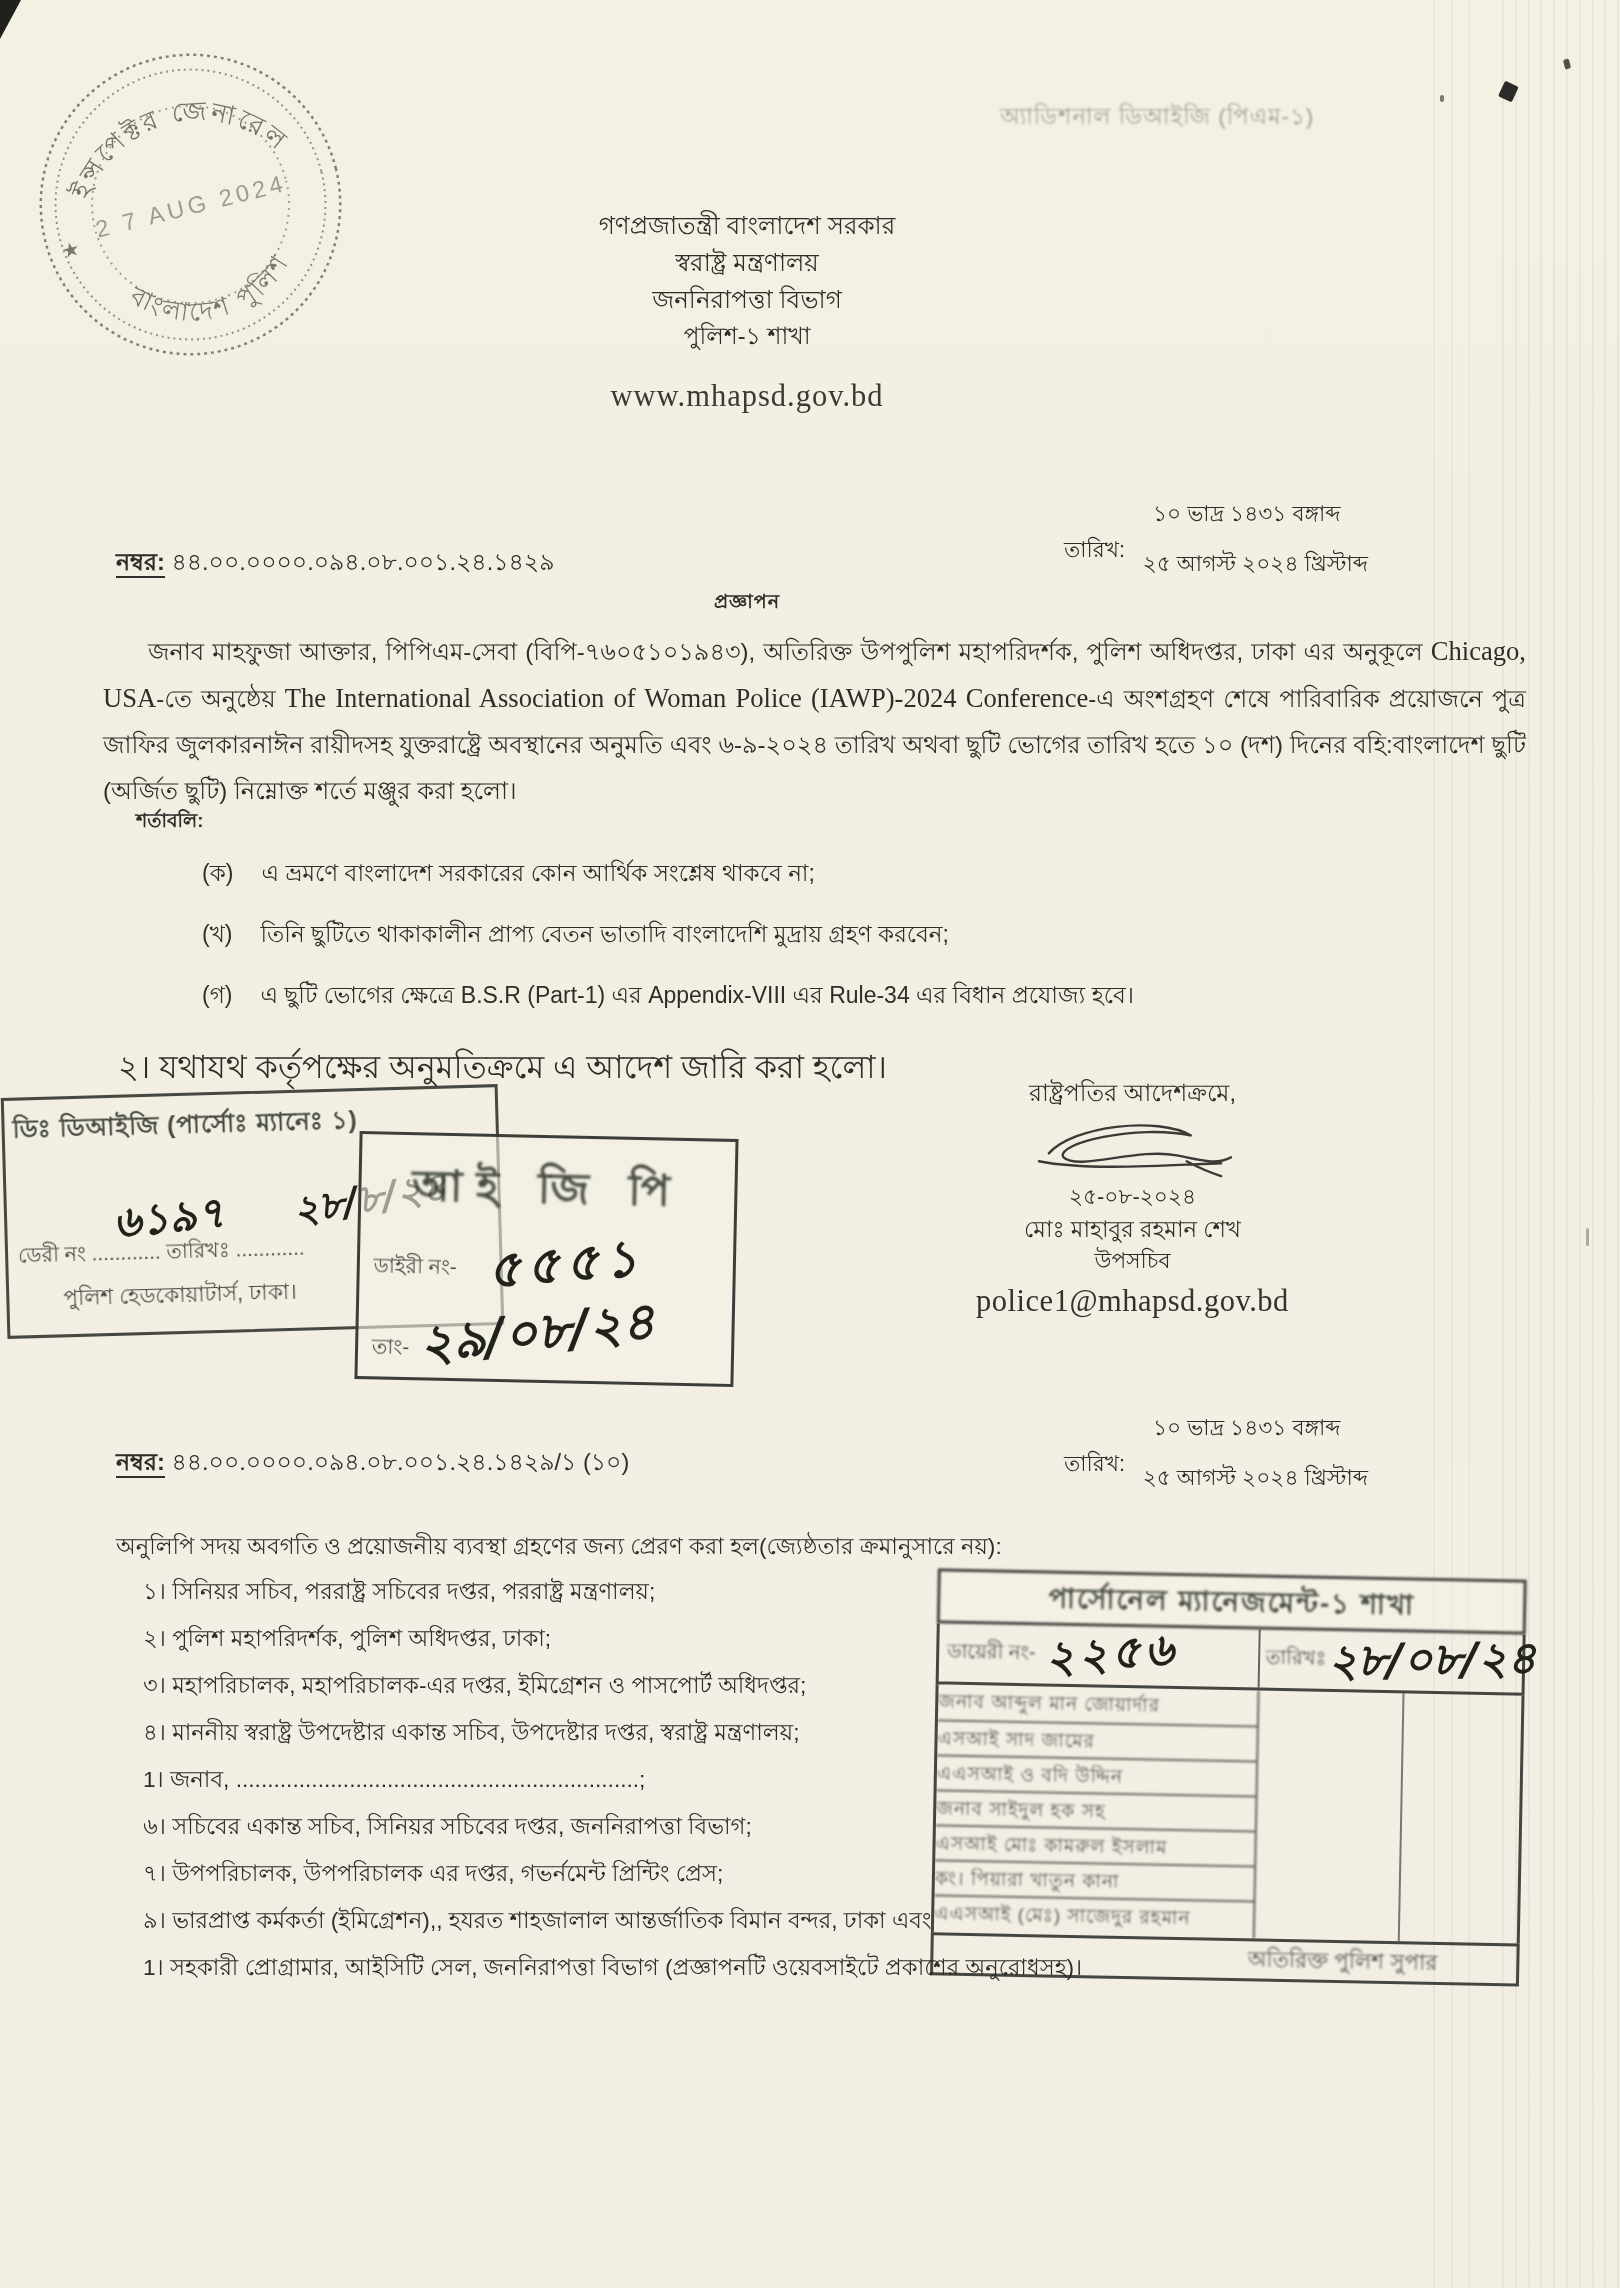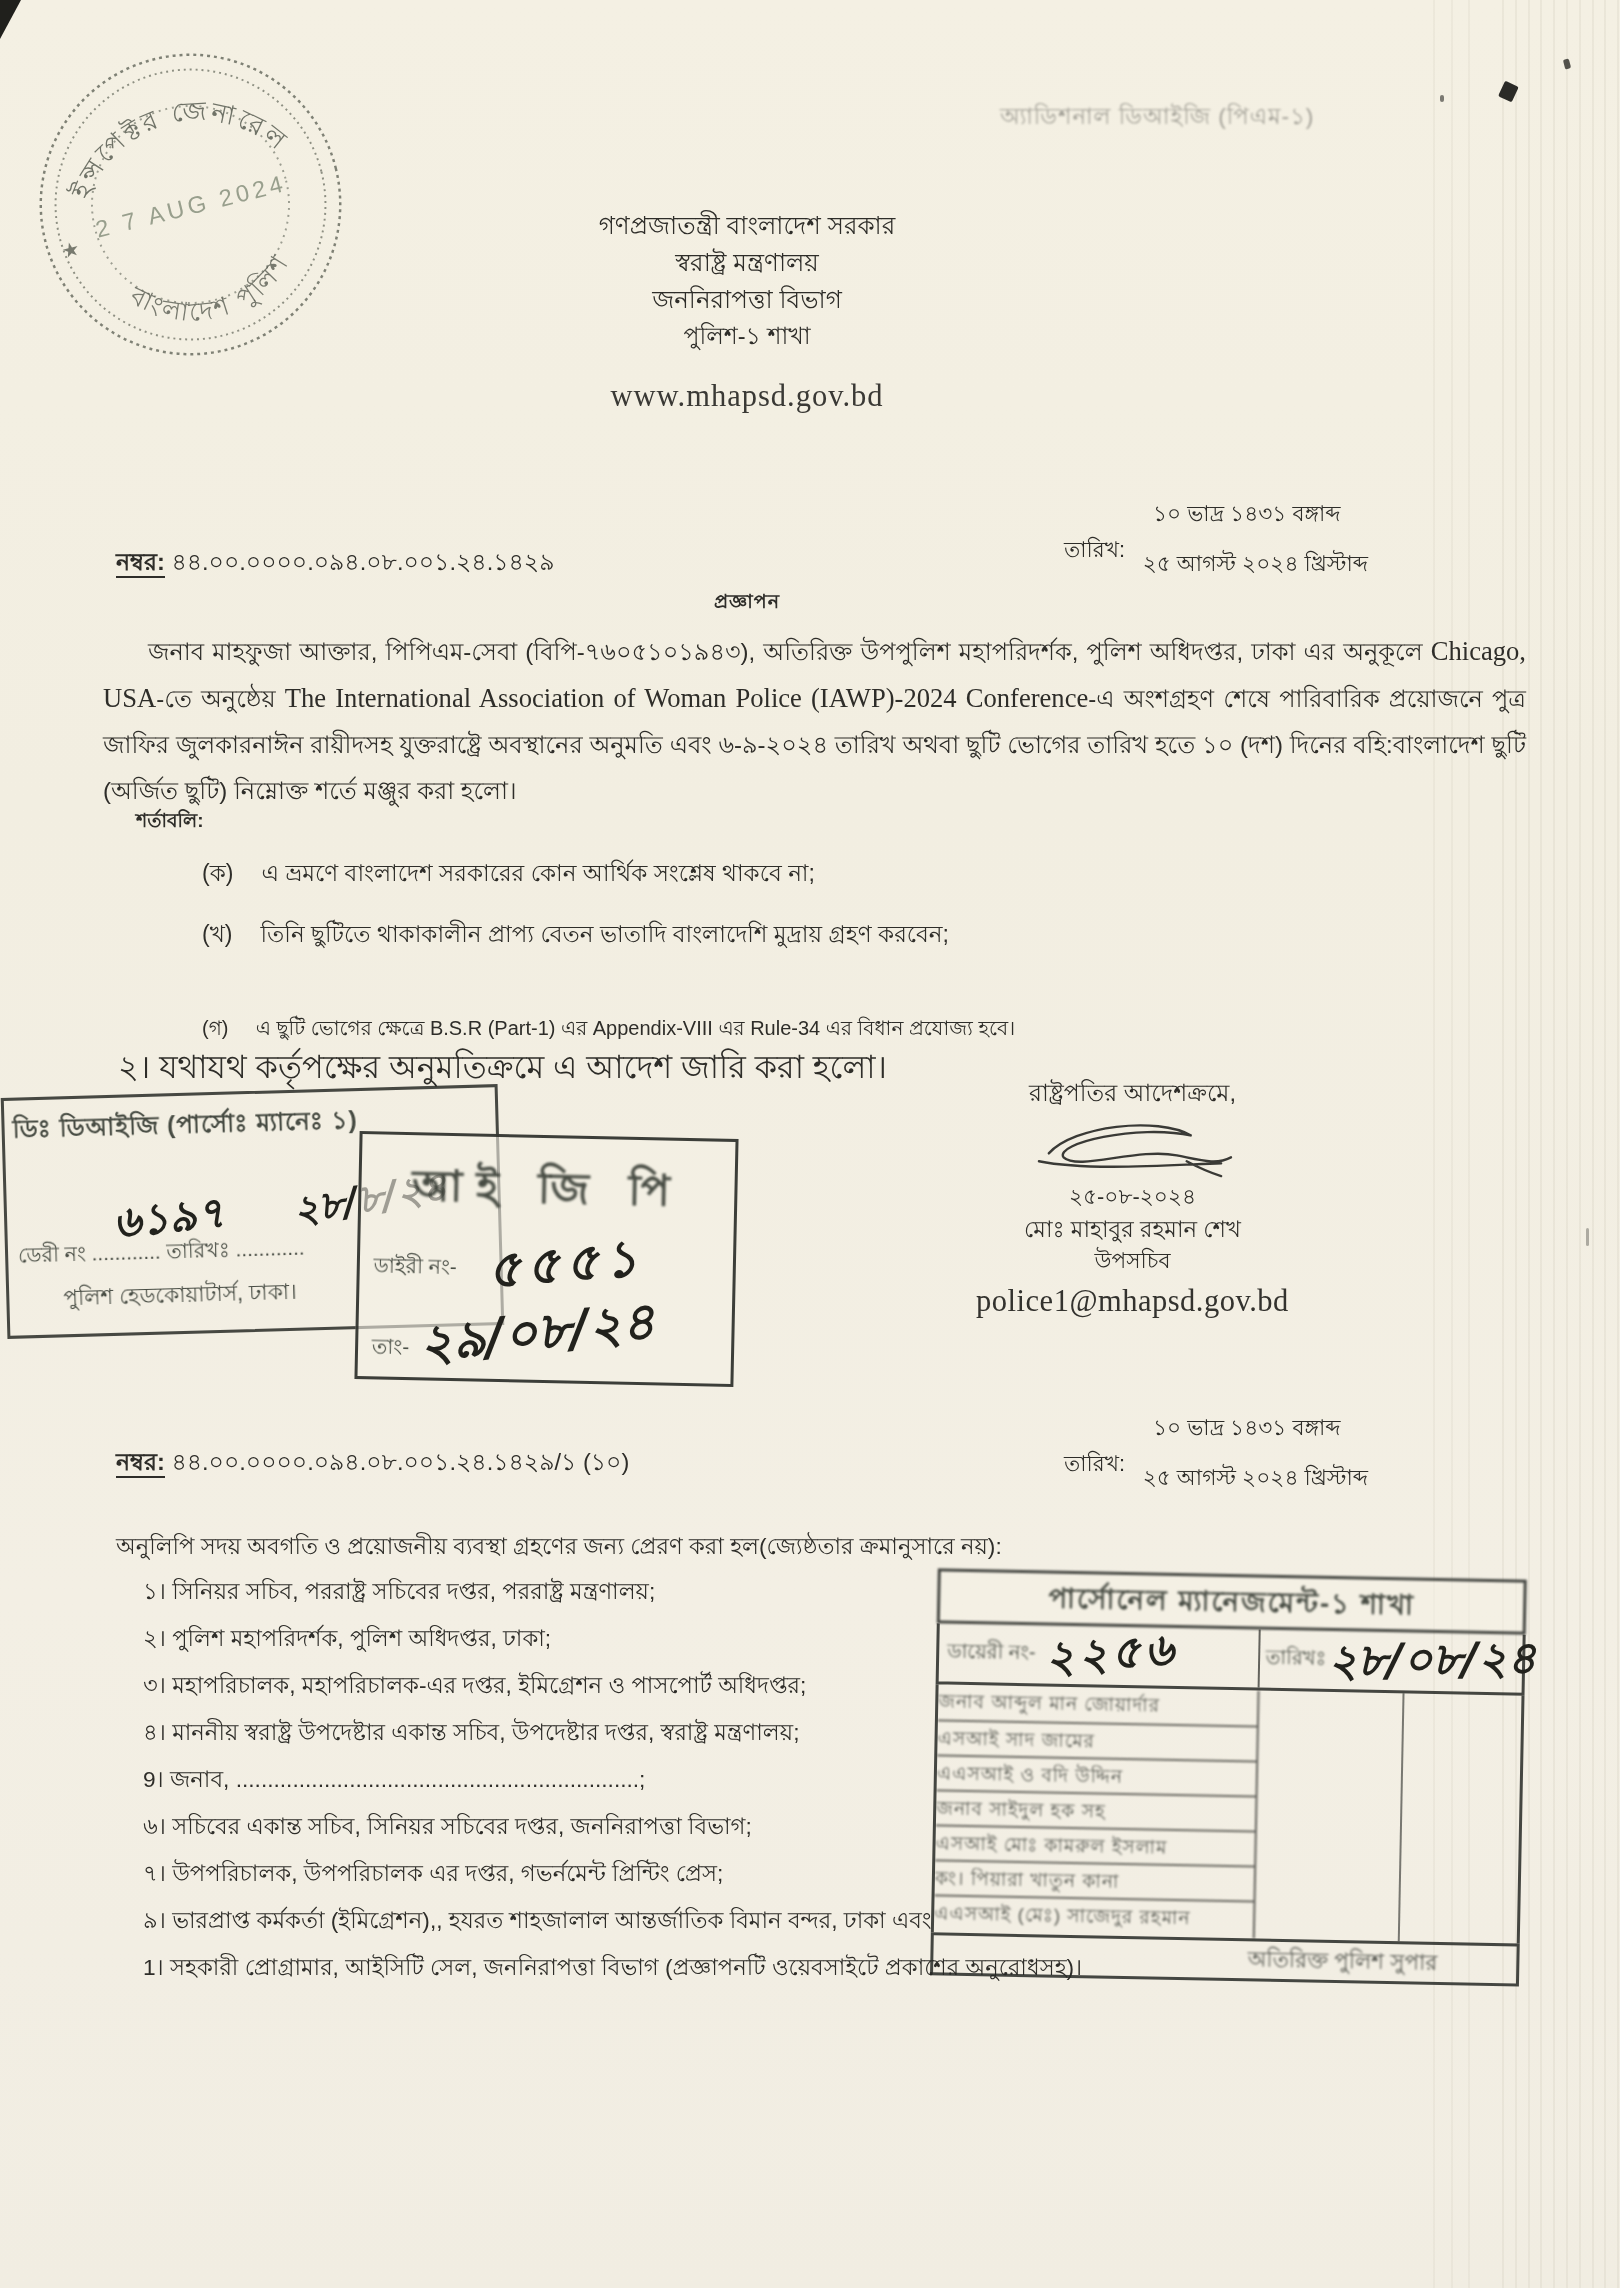--- a/index.html
+++ b/index.html
@@ -90,21 +90,21 @@
   <div class="abs bn" style="left:136px;top:806px;font-size:19px;font-weight:bold;">শর্তাবলি:</div>
 
   <div class="abs bn nowrap" style="left:202px;top:855px;font-size:23px;">
     <span style="margin-right:21.7px;">(ক)</span>
     <span>এ ভ্রমণে বাংলাদেশ সরকারের কোন আর্থিক সংশ্লেষ থাকবে না;</span>
   </div>
   <div class="abs bn nowrap" style="left:202px;top:916px;font-size:23px;">
     <span style="margin-right:21.7px;">(খ)</span>
     <span>তিনি ছুটিতে থাকাকালীন প্রাপ্য বেতন ভাতাদি বাংলাদেশি মুদ্রায় গ্রহণ করবেন;</span>
   </div>
-  <div class="abs bn nowrap" style="left:202px;top:977px;font-size:20px;margin-top:36px;">
+  <div class="abs bn nowrap" style="left:202px;top:977px;font-size:23px;">
     <span style="margin-right:21.7px;">(গ)</span>
     <span>এ ছুটি ভোগের ক্ষেত্রে B.S.R (Part-1) এর Appendix-VIII এর Rule-34 এর বিধান প্রযোজ্য হবে।</span>
   </div>
 
   <div class="abs bn nowrap" style="left:118px;top:1042px;font-size:32px;">২। যথাযথ কর্তৃপক্ষের অনুমতিক্রমে এ আদেশ জারি করা হলো।</div>
 
   <div class="abs center bn" style="left:916px;top:1076px;width:433px;">
     <div class="sig-line" style="font-size:23.6px;">রাষ্ট্রপতির আদেশক্রমে,</div>
     <svg width="227" height="65" viewBox="0 0 230 66" style="margin:3.9px auto 0;display:block;">
       <path d="M30,40 C55,12 140,2 175,22 C120,10 35,30 45,44 C60,58 120,34 160,42 C185,47 200,52 215,44 M20,48 C70,58 150,52 205,50 M170,48 C185,56 195,60 205,63" fill="none" stroke="#3a3a36" stroke-width="2.4" stroke-linecap="round"></path>
@@ -148,21 +148,21 @@
     </div>
   </div>
 
   <div class="abs bn nowrap" style="left:116px;top:1529px;font-size:22.7px;">অনুলিপি সদয় অবগতি ও প্রয়োজনীয় ব্যবস্থা গ্রহণের জন্য প্রেরণ করা হল(জ্যেষ্ঠতার ক্রমানুসারে নয়):</div>
 
   <div class="abs bn nowrap dist-list" style="left:143px;top:1574px;font-size:22.7px;">
     <div>১। সিনিয়র সচিব, পররাষ্ট্র সচিবের দপ্তর, পররাষ্ট্র মন্ত্রণালয়;</div>
     <div>২। পুলিশ মহাপরিদর্শক, পুলিশ অধিদপ্তর, ঢাকা;</div>
     <div>৩। মহাপরিচালক, মহাপরিচালক-এর দপ্তর, ইমিগ্রেশন ও পাসপোর্ট অধিদপ্তর;</div>
     <div>৪। মাননীয় স্বরাষ্ট্র উপদেষ্টার একান্ত সচিব, উপদেষ্টার দপ্তর, স্বরাষ্ট্র মন্ত্রণালয়;</div>
-    <div>9। জনাব, ................................................................;</div>
+    <div>1। জনাব, ................................................................;</div>
     <div>৬। সচিবের একান্ত সচিব, সিনিয়র সচিবের দপ্তর, জননিরাপত্তা বিভাগ;</div>
     <div>৭। উপপরিচালক, উপপরিচালক এর দপ্তর, গভর্নমেন্ট প্রিন্টিং প্রেস;</div>
     <div>৯। ভারপ্রাপ্ত কর্মকর্তা (ইমিগ্রেশন),, হযরত শাহজালাল আন্তর্জাতিক বিমান বন্দর, ঢাকা এবং</div>
     <div>1। সহকারী প্রোগ্রামার, আইসিটি সেল, জননিরাপত্তা বিভাগ (প্রজ্ঞাপনটি ওয়েবসাইটে প্রকাশের অনুরোধসহ)।</div>
   </div>
 
   <div class="abs stamp" style="left:934px;top:1574px;width:589px;height:394px;transform:rotate(1.1deg);">
     <div class="bn blur1 center" style="border:3px solid rgba(38,40,36,.85);height:55px;line-height:49px;font-size:27.6px;font-weight:bold;letter-spacing:2px;background:rgba(244,240,228,.55);">পার্সোনেল ম্যানেজমেন্ট-১ শাখা</div>
     <div style="display:flex;border:3px solid rgba(38,40,36,.85);border-top:none;height:61px;overflow:visible;">
       <div style="width:55%;display:flex;align-items:center;border-right:2px solid rgba(38,40,36,.7);padding-left:7.9px;overflow:visible;">

